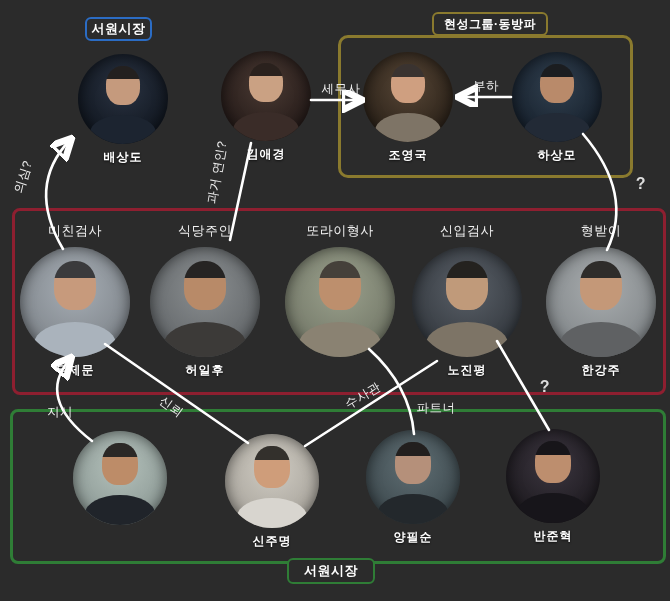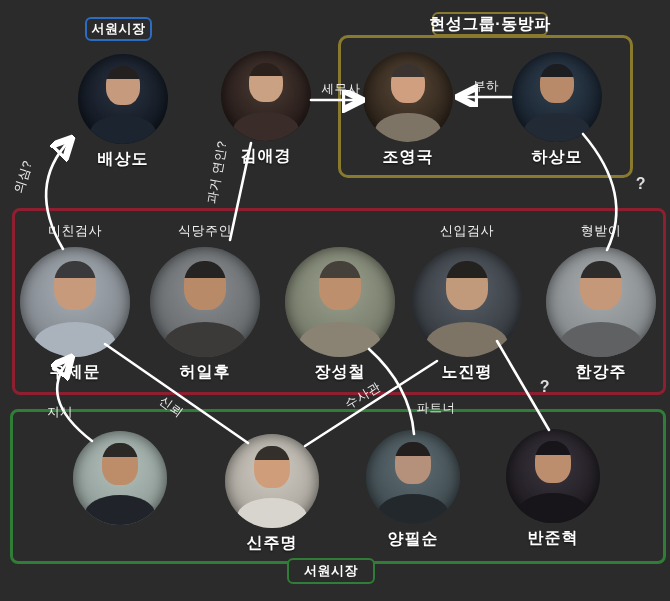--- a/index.html
+++ b/index.html
@@ -15,21 +15,21 @@
   .gbox.gold {left:338px;top:35px;width:289px;height:137px;border:3px solid #8a7a2e;}
   .gbox.red  {left:12px;top:208px;width:648px;height:181px;border:3px solid #8e1f30;border-radius:8px;}
   .gbox.green{left:10px;top:409px;width:650px;height:149px;border:3px solid #2f7d36;border-radius:8px;}
   
   .tag{
     position:absolute;z-index:5;display:flex;align-items:center;justify-content:center;
     background:#2b2b2b;border-radius:6px;font-weight:bold;font-size:13px;color:#fff;
     letter-spacing:.5px;white-space:nowrap;
   }
   .tag.blue {left:85px;top:17px;width:63px;height:20px;border:2px solid #2b6cc4;}
-  .tag.gold {left:432px;top:12px;width:112px;height:20px;border:2px solid #8a7a2e;font-size:16px;}
+  .tag.gold {left:432px;top:12px;width:112px;height:20px;border:2px solid #8a7a2e;font-size:12px;}
   .tag.red  {left:287px;top:194px;width:102px;height:21px;border:2px solid #a32337;}
   .tag.green{left:287px;top:558px;width:84px;height:22px;border:2px solid #2f7d36;}
   
   .person{position:absolute;width:140px;z-index:2;text-align:center;}
   .photo{
     position:relative;margin:0 auto;border-radius:50%;overflow:hidden;
     box-shadow:inset 0 0 14px rgba(0,0,0,.55);
     background:radial-gradient(circle at 50% 38%, var(--bg2) 0%, var(--bg) 75%);
   }
   .row-top .photo{width:90px;height:90px;}
@@ -38,21 +38,21 @@
   .photo::before{ 
     content:"";position:absolute;left:31%;top:13%;width:38%;height:44%;
     border-radius:46% 46% 42% 42%;
     background:linear-gradient(var(--hair) 0 34%, var(--skin) 34%);
   }
   .photo::after{ 
     content:"";position:absolute;left:13%;bottom:-8%;width:74%;height:40%;
     border-radius:50% 50% 0 0;background:var(--suit);
   }
   .pname{
-    display:block;margin-top:5px;font-size:16px;font-weight:bold;letter-spacing:1px;
+    display:block;margin-top:5px;font-size:12px;font-weight:bold;letter-spacing:1px;
     text-shadow:0 1px 2px rgba(0,0,0,.7);
   }
   .prole{
     position:absolute;left:0;top:-25px;width:100%;font-size:13px;font-weight:500;
     color:#f2f2f2;letter-spacing:.5px;
   }
   
   .p1 {--bg:#10161f;--bg2:#2a3342;--hair:#23201f;--skin:#c59a7d;--suit:#1c2430;}
   .p2 {--bg:#241a18;--bg2:#4a3a33;--hair:#2a211d;--skin:#caa183;--suit:#3a2c28;}
   .p3 {--bg:#2a2118;--bg2:#574636;--hair:#3a3330;--skin:#cf9f80;--suit:#7e7466;}
@@ -116,22 +116,22 @@
     <span class="prole">미친검사</span>
     <div class="photo"></div>
     <span class="pname">우제문</span>
   </div>
   <div class="person row-mid p6" style="left:135px;top:247px">
     <span class="prole">식당주인</span>
     <div class="photo"></div>
     <span class="pname">허일후</span>
   </div>
   <div class="person row-mid p7" style="left:270px;top:247px">
+    <span class="prole">또라이형사</span>
     <div class="photo"></div>
-    <span class="pname">장성철</span>
   </div>
   <div class="person row-mid p8" style="left:397px;top:247px">
     <span class="prole">신입검사</span>
     <div class="photo"></div>
     <span class="pname">노진평</span>
   </div>
   <div class="person row-mid p9" style="left:531px;top:247px">
     <span class="prole">형받이</span>
     <div class="photo"></div>
     <span class="pname">한강주</span>

